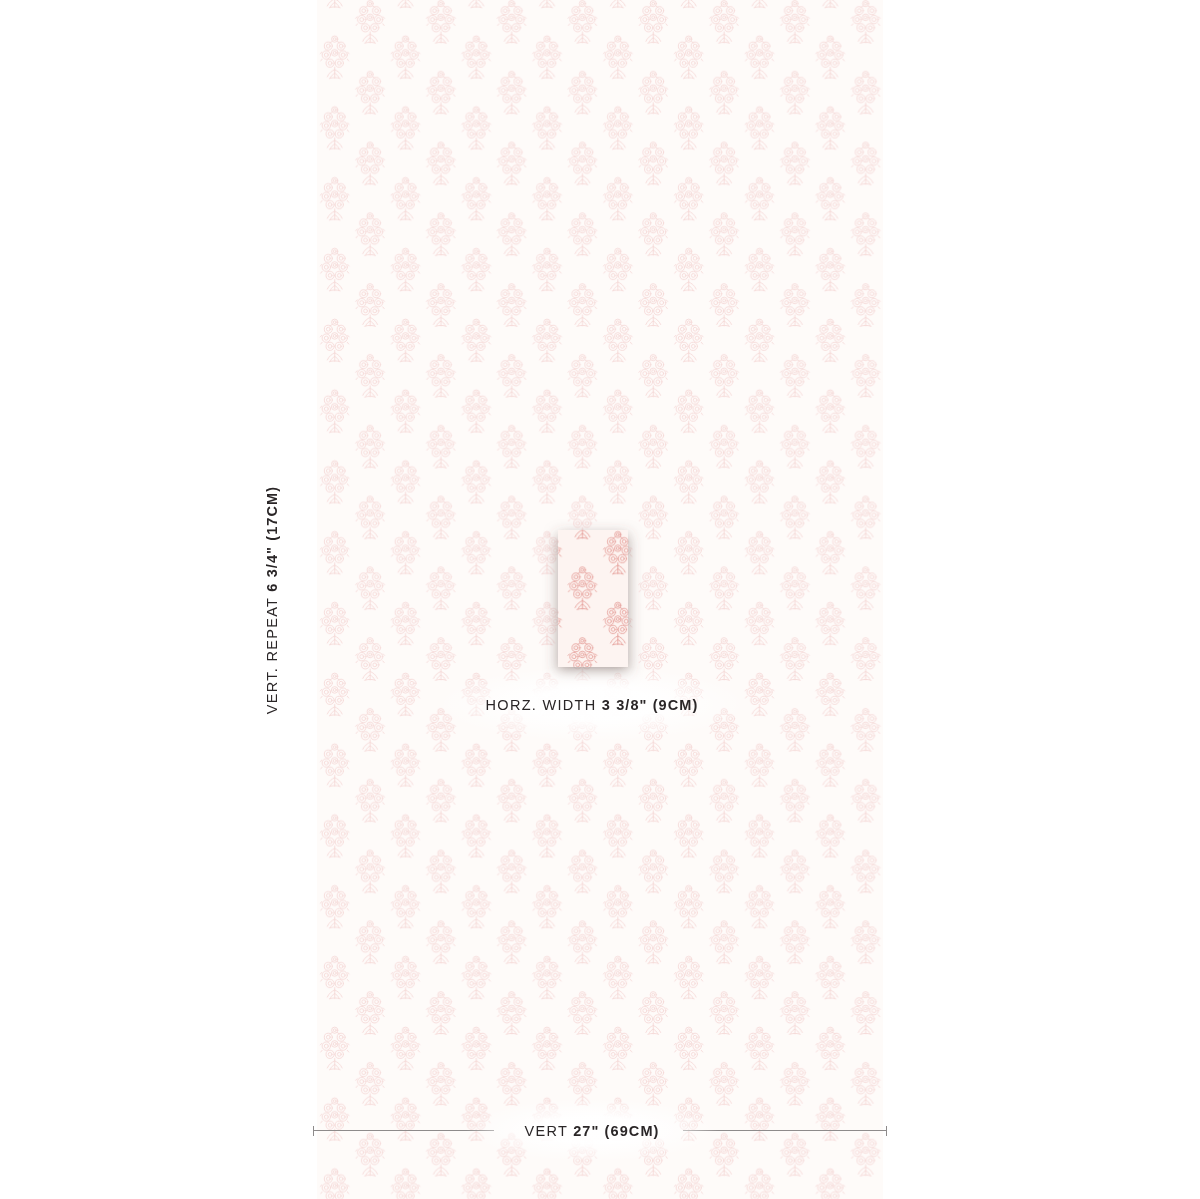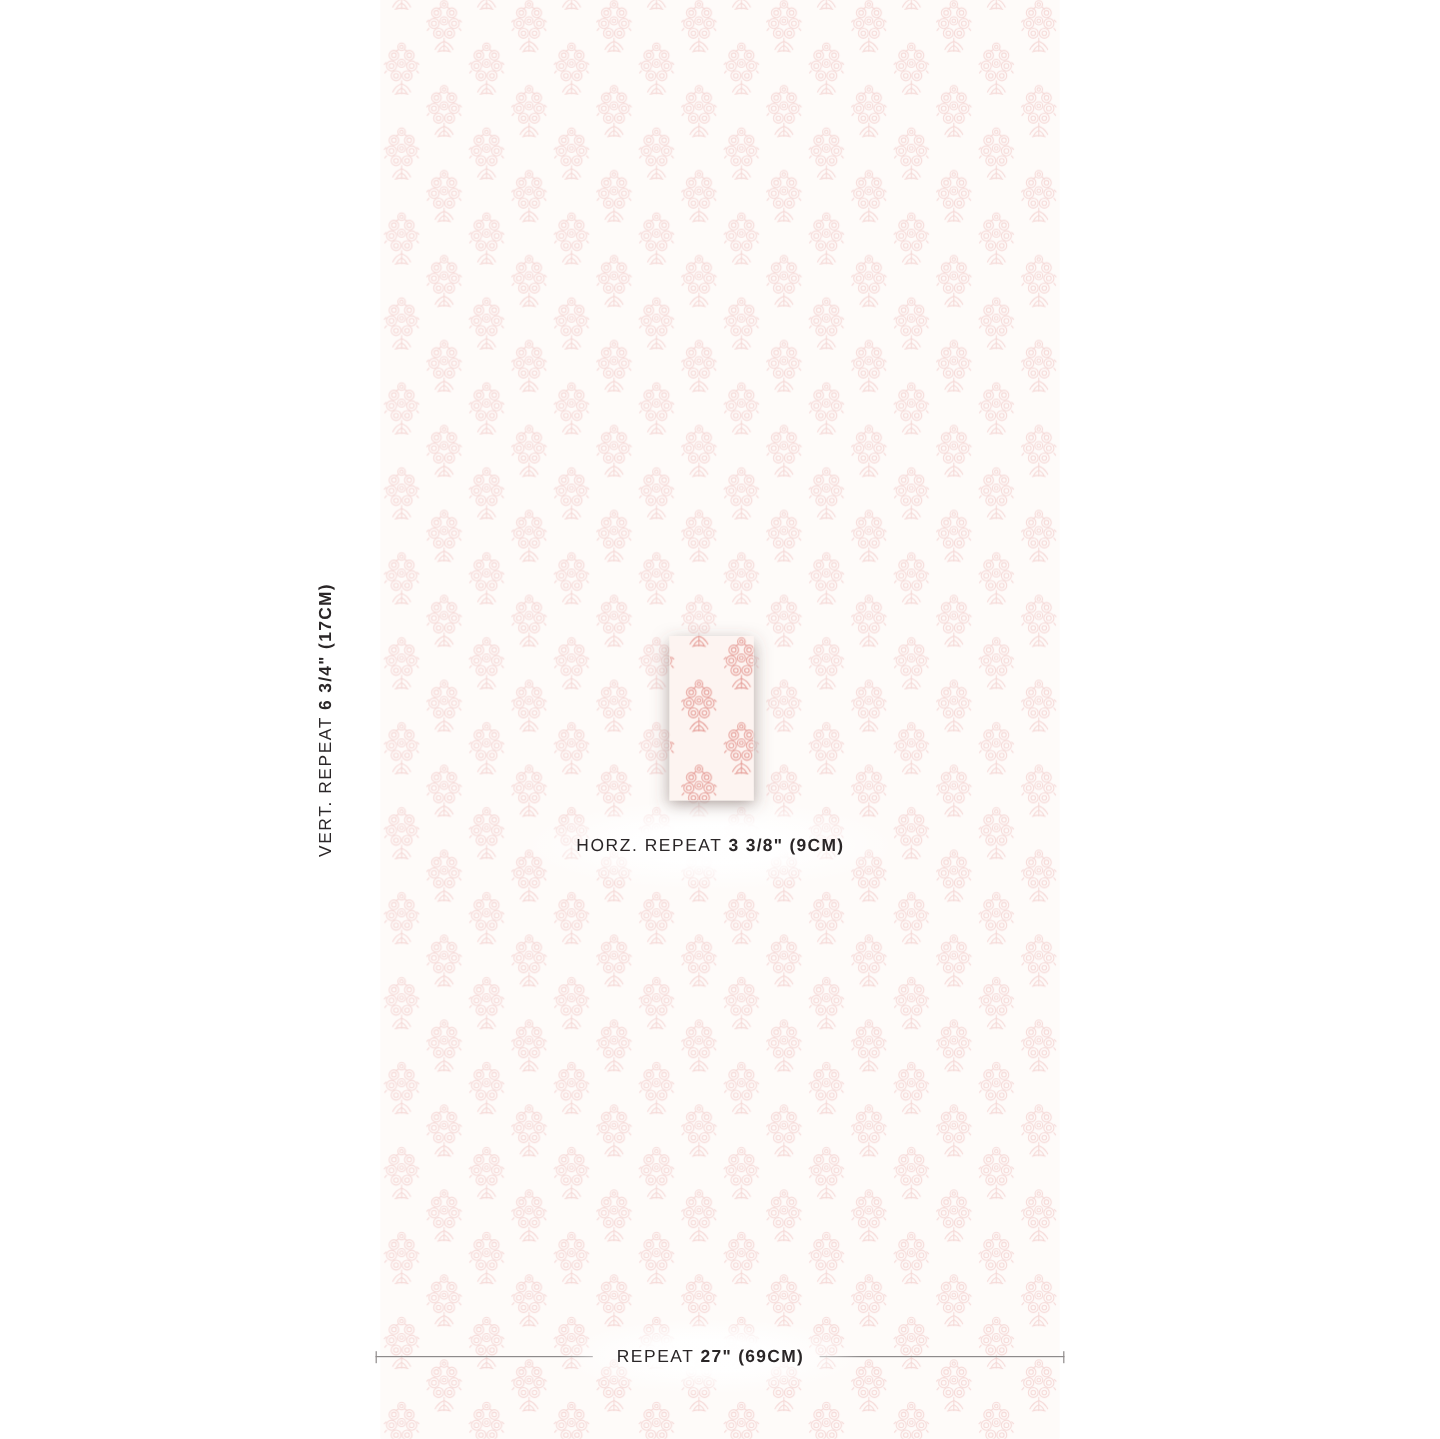--- a/index.html
+++ b/index.html
@@ -130,22 +130,22 @@
 
   <div class="glow horz-glow"></div>
   <div class="glow width-glow"></div>
 
   <div class="dim-label vert-label">
     <span>VERT. REPEAT</span>
     <b>6 3/4" (17CM)</b>
   </div>
 
   <div class="dim-label horz-label">
-    <span>HORZ. REPEAT</span>
+    <span>HORZ. WIDTH</span>
     <b>3 3/8" (9CM)</b>
   </div>
 
   <div class="dim-label width-label">
-    <span>REPEAT</span>
+    <span>VERT</span>
     <b>27" (69CM)</b>
   </div>
 
 </div>
 
 </body></html>

